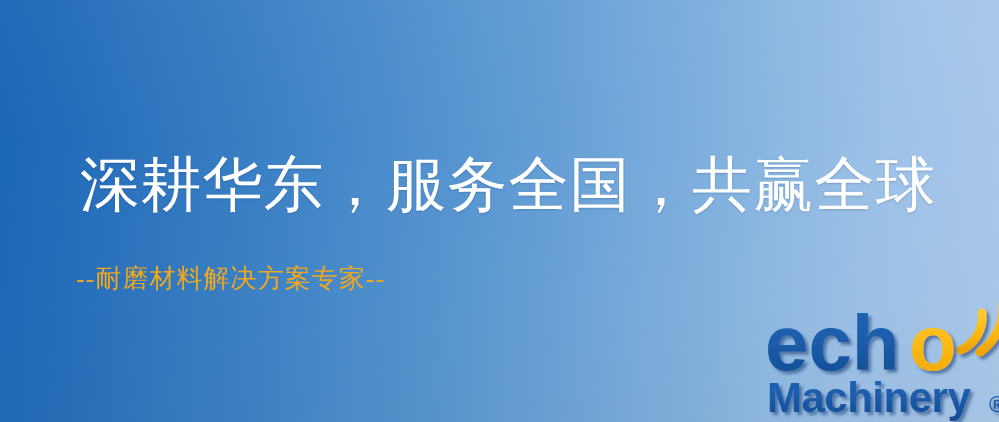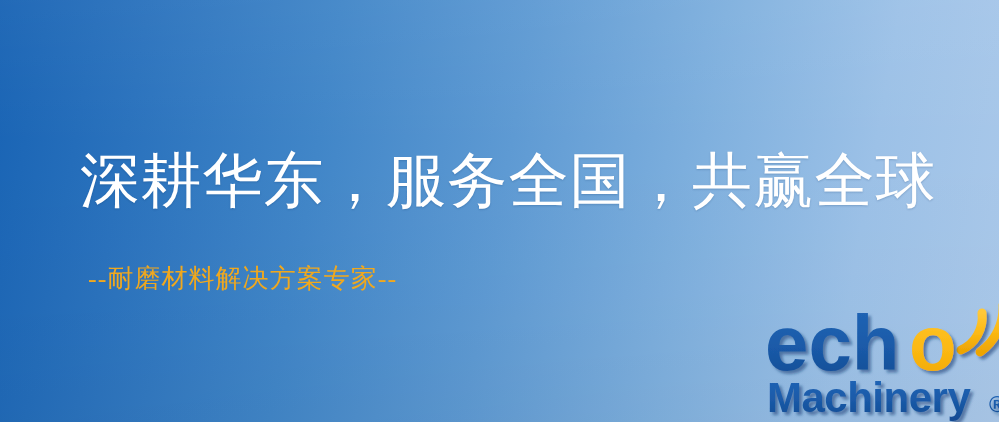--- a/index.html
+++ b/index.html
@@ -41,35 +41,35 @@
       rgba(0,0,0,0.012) 72%,
       rgba(0,0,0,0.03) 100%);
   }
 
   
   .headline {
     position: absolute;
     left: 80px;
     top: 155px;
     margin: 0;
-    font-family: Liberation Mono, monospace;
+    font-family: Liberation Serif, serif;
     font-size: 60px;
     line-height: 1;
     font-weight: 400;
     color: #ffffff;
     letter-spacing: 0.02em;
     white-space: nowrap;
     text-shadow: 0 1px 2px rgba(10,50,100,0.22);
     z-index: 3;
   }
 
   
   .subtitle {
     position: absolute;
-    left: 88px;
+    left: 76px;
     top: 266px;
     margin: 0;
     font-family: "Liberation Serif", "DejaVu Serif", serif;
     font-size: 26px;
     line-height: 1;
     font-weight: 400;
     color: #f0a81e;
     letter-spacing: 0.04em;
     white-space: nowrap;
     z-index: 3;

